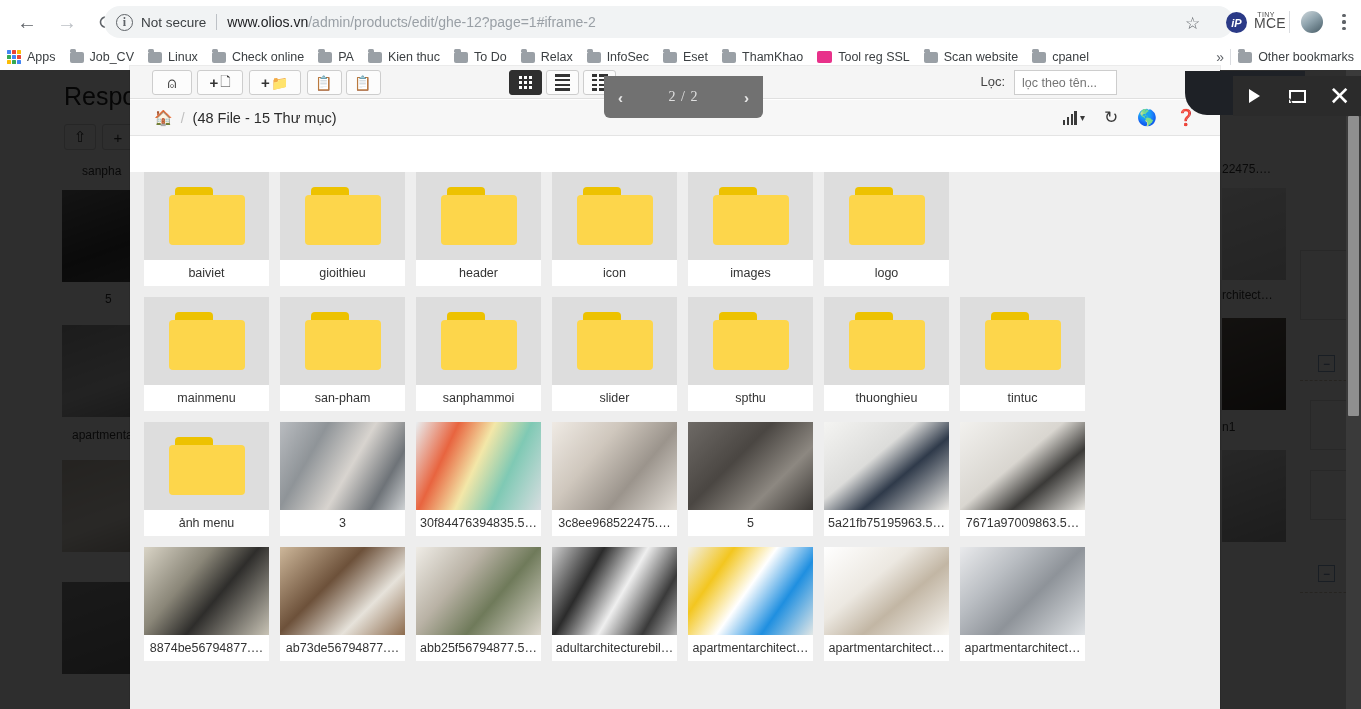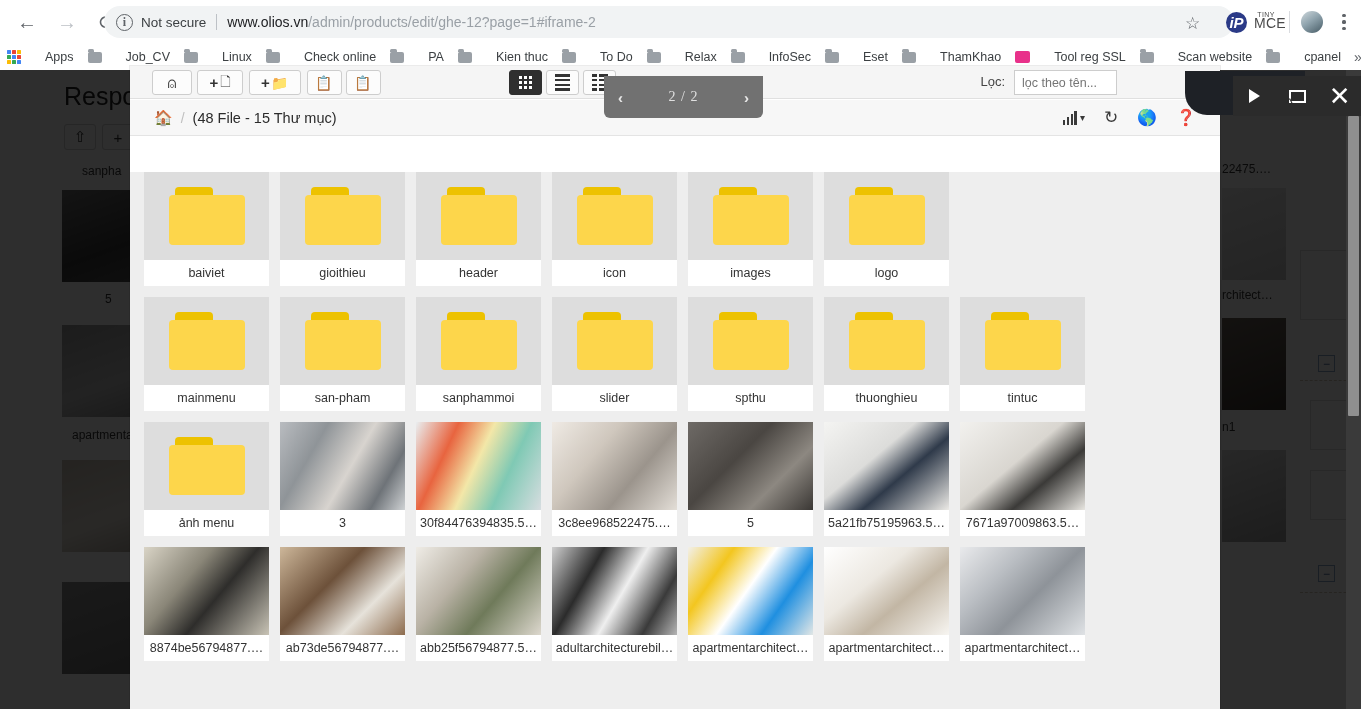--- a/index.html
+++ b/index.html
@@ -22,31 +22,31 @@
     position: absolute; left: 104px; top: 6px; width: 1130px; height: 32px;
     background: #f1f3f4; border-radius: 16px; display: flex; align-items: center; padding: 0 12px;
   }
   .omni-info { width: 17px; height: 17px; border: 1.6px solid #5f6368; border-radius: 50%; display: flex; align-items: center; justify-content: center; font-size: 12px; font-weight: bold; color: #5f6368; font-family: "Liberation Serif", serif; flex: none; }
   .omni-notsecure { font-size: 13.5px; color: #3c4043; margin-left: 8px; white-space: nowrap; }
   .omni-div { width: 1px; height: 16px; background: #bdc1c6; margin: 0 10px; flex: none; }
   .omni-url { font-size: 14px; color: #9aa0a6; white-space: nowrap; overflow: hidden; }
   .omni-url b { color: #202124; font-weight: 400; }
 
   .star-icon { position: absolute; left: 1185px; top: 13px; font-size: 17px; color: #5f6368; }
-  .ext-ip { position: absolute; left: 1226px; top: 12px; width: 21px; height: 21px; border-radius: 50%; background: #2b3a87; color: #fff; font-size: 15px; font-style: italic; font-weight: bold; display: flex; align-items: center; justify-content: center; }
+  .ext-ip { position: absolute; left: 1226px; top: 12px; width: 21px; height: 21px; border-radius: 50%; background: #2b3a87; color: #fff; font-size: 11px; font-style: italic; font-weight: bold; display: flex; align-items: center; justify-content: center; }
   .ext-tiny { position: absolute; left: 1254px; top: 11px; width: 24px; height: 22px; text-align: center; color: #4b4b4b; line-height: 8px; }
   .ext-tiny .t1 { font-size: 7px; letter-spacing: .4px; }
   .ext-tiny .t2 { font-size: 14px; letter-spacing: .3px; }
   .chrome-div { position: absolute; left: 1289px; top: 11px; width: 1px; height: 22px; background: #dadce0; }
   .avatar-btn { position: absolute; left: 1301px; top: 11px; width: 22px; height: 22px; border-radius: 50%; background: linear-gradient(145deg,#cfd8dc 0%,#90a4ae 45%,#455a64 100%); }
   .menu-dots { position: absolute; left: 1336px; top: 10px; width: 16px; height: 24px; display: flex; flex-direction: column; align-items: center; justify-content: center; gap: 3px; }
   .menu-dots i { width: 3.2px; height: 3.2px; border-radius: 50%; background: #5f6368; display: block; }
 
   .bookmark-bar { position: absolute; left: 0; top: 44px; width: 1361px; height: 26px; display: flex; align-items: center; }
-  .bm { display: flex; align-items: center; gap: 24px; height: 26px; padding: 0 7px; font-size: 12.5px; color: #3c4043; white-space: nowrap; flex: none; }
+  .bm { display: flex; align-items: center; gap: 6px; height: 26px; padding: 0 7px; font-size: 12.5px; color: #3c4043; white-space: nowrap; flex: none; }
   .bm-folder { width: 14px; height: 11px; background: #9aa0a6; border-radius: 1.5px 2px 2px 2px; position: relative; flex: none; }
   .bm-folder:before { content: ''; position: absolute; left: 0; top: -2.5px; width: 6.5px; height: 3px; background: #9aa0a6; border-radius: 1.5px 1.5px 0 0; }
   .apps-grid { width: 14px; height: 14px; display: grid; grid-template-columns: repeat(3,1fr); grid-template-rows: repeat(3,1fr); gap: 1.2px; flex: none; }
   .apps-grid i { display: block; border-radius: .5px; }
   .bm-ssl { width: 15px; height: 12px; flex: none; }
   .bm-chev { margin-left: auto; font-size: 14px; color: #5f6368; padding: 0 6px; }
   .bm-div { width: 1px; height: 16px; background: #dadce0; flex: none; }
 
   
   #page-backdrop { position: absolute; left: 0; top: 70px; width: 1361px; height: 639px; background: #ffffff; overflow: hidden; z-index: 1; }

